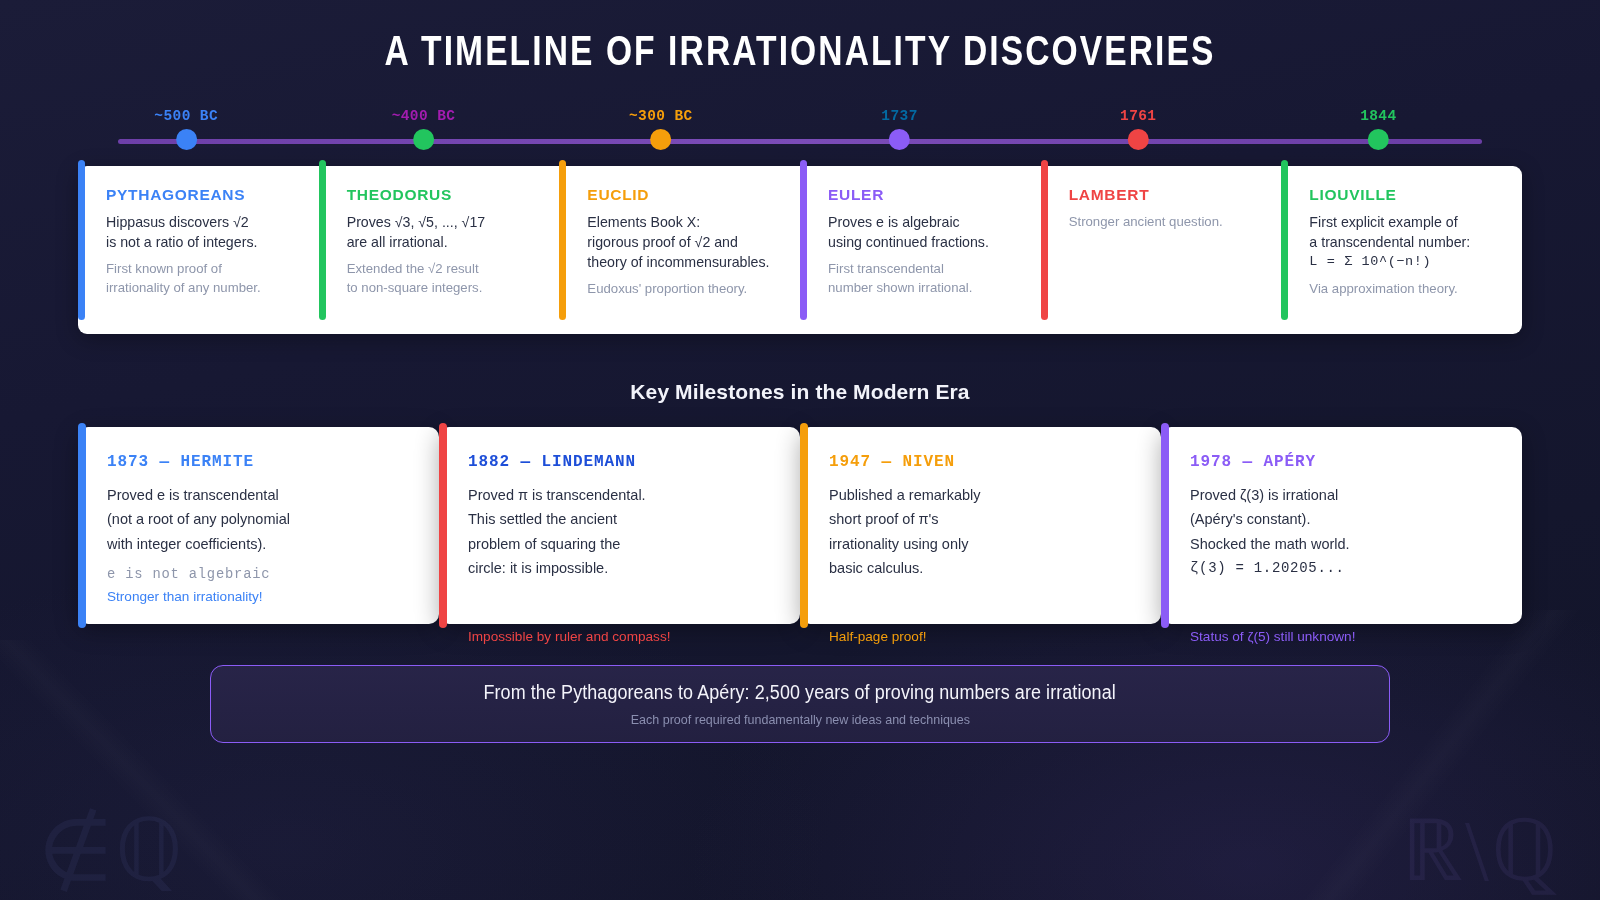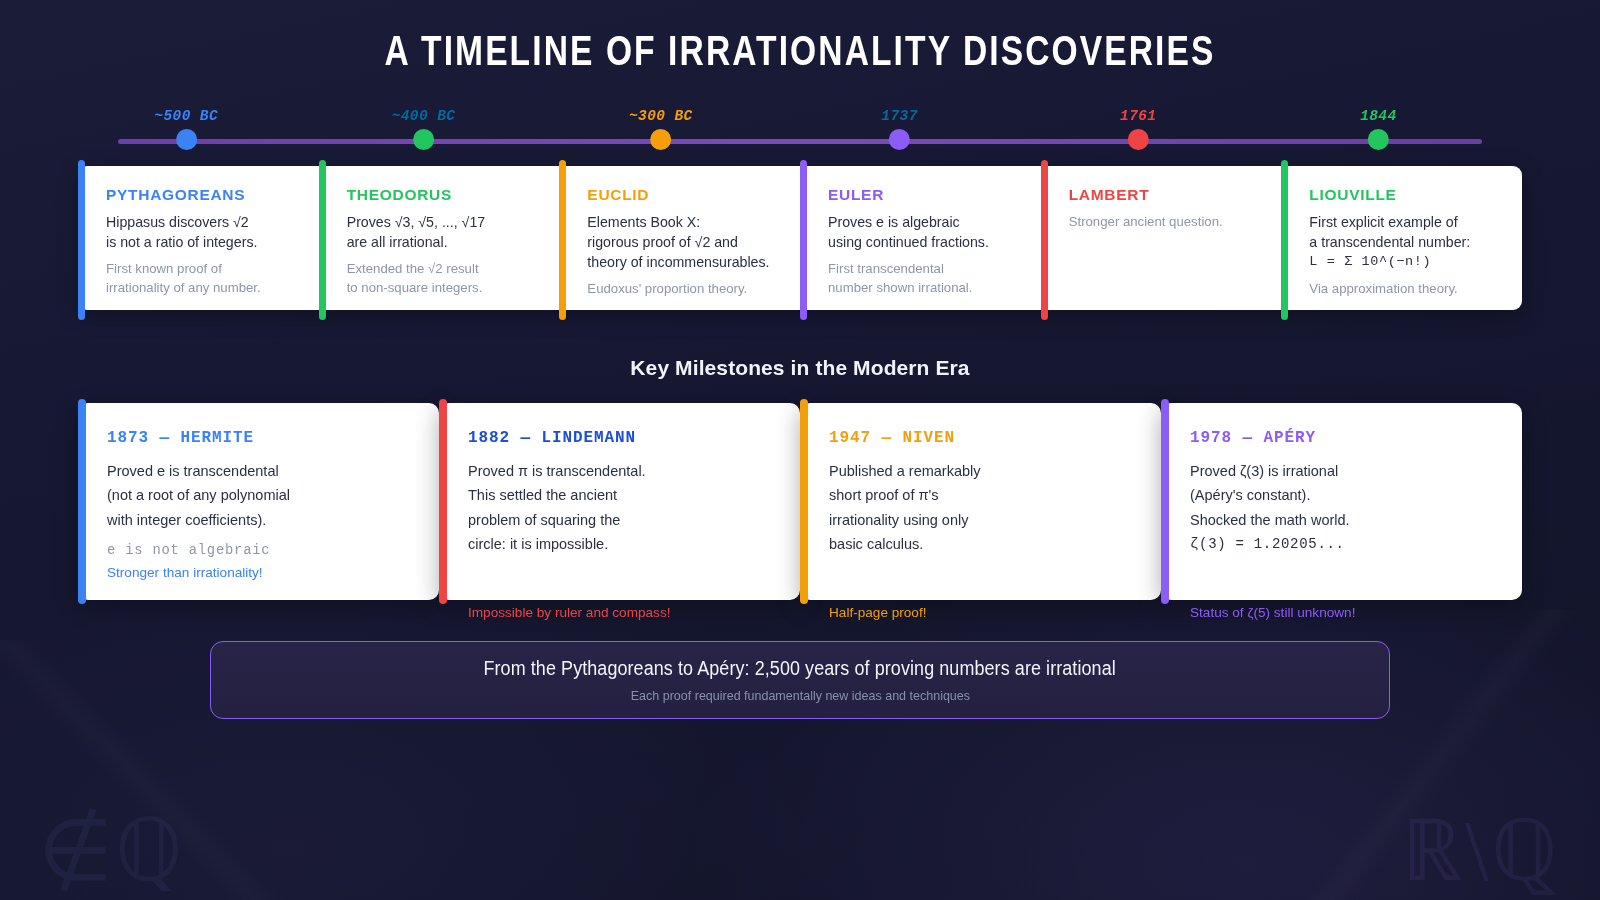--- a/index.html
+++ b/index.html
@@ -74,40 +74,39 @@
     top: 31px;
     height: 5px;
     border-radius: 3px;
     background: linear-gradient(90deg, #6d3fa8 0%, #7b4cb8 50%, #6a3da4 100%);
   }
   .tl-node {
     position: absolute;
     transform: translateX(-50%);
     text-align: center;
     top: 0;
-    font-style: italic;
   }
   .tl-label {
     font-family: "Liberation Mono", monospace;
     font-size: 14.5px;
     font-weight: bold;
     letter-spacing: 0.4px;
     white-space: nowrap;
     margin-bottom: 5px;
   }
   .tl-dot {
     width: 21px; height: 21px;
     border-radius: 50%;
     margin: 0 auto;
   }
 
   
   .strip {
     margin: 6px 78px 0 78px;
-    height: 144px;
+    height: 168px;
     background: #ffffff;
     border-radius: 9px;
     display: flex;
     box-shadow: 0 5px 22px rgba(0,0,0,0.30);
   }
   .strip-card {
     position: relative;
     flex: 1 1 0;
     padding: 20px 0 0 28px;
   }
@@ -246,21 +245,21 @@
 <h1 class="title">A TIMELINE OF IRRATIONALITY DISCOVERIES</h1>
 
 <div class="timeline">
   <div class="timeline-line"></div>
   <div id="timeline-nodes">
       <div class="tl-node" style="left: 5%;">
         <div class="tl-label" style="color:#3b82f6">~500 BC</div>
         <div class="tl-dot" style="background:#3b82f6"></div>
       </div>
       <div class="tl-node" style="left: 22.4%;">
-        <div class="tl-label" style="color:#0369a1">~400 BC</div>
+        <div class="tl-label" style="color:#a21caf">~400 BC</div>
         <div class="tl-dot" style="background:#22c55e"></div>
       </div>
       <div class="tl-node" style="left: 39.8%;">
         <div class="tl-label" style="color:#f59e0b">~300 BC</div>
         <div class="tl-dot" style="background:#f59e0b"></div>
       </div>
       <div class="tl-node" style="left: 57.3%;">
         <div class="tl-label" style="color:#0369a1">1737</div>
         <div class="tl-dot" style="background:#8b5cf6"></div>
       </div>

